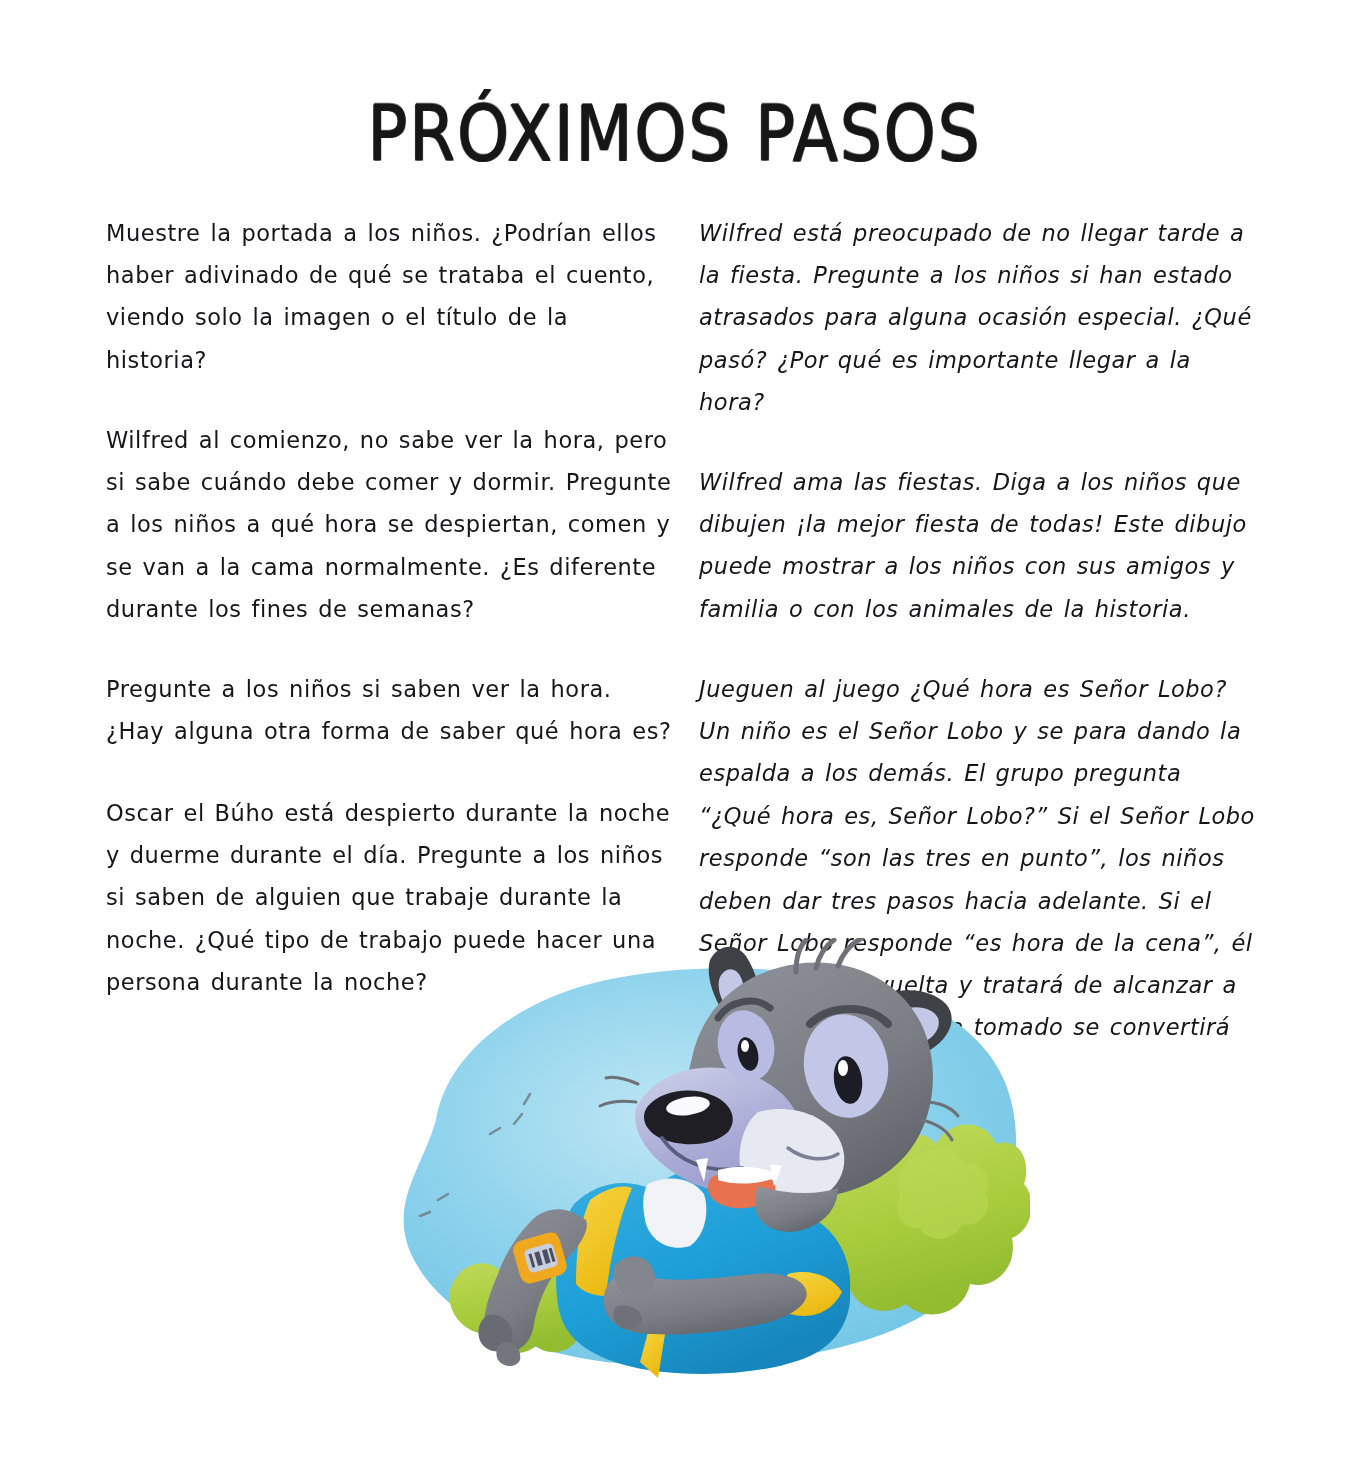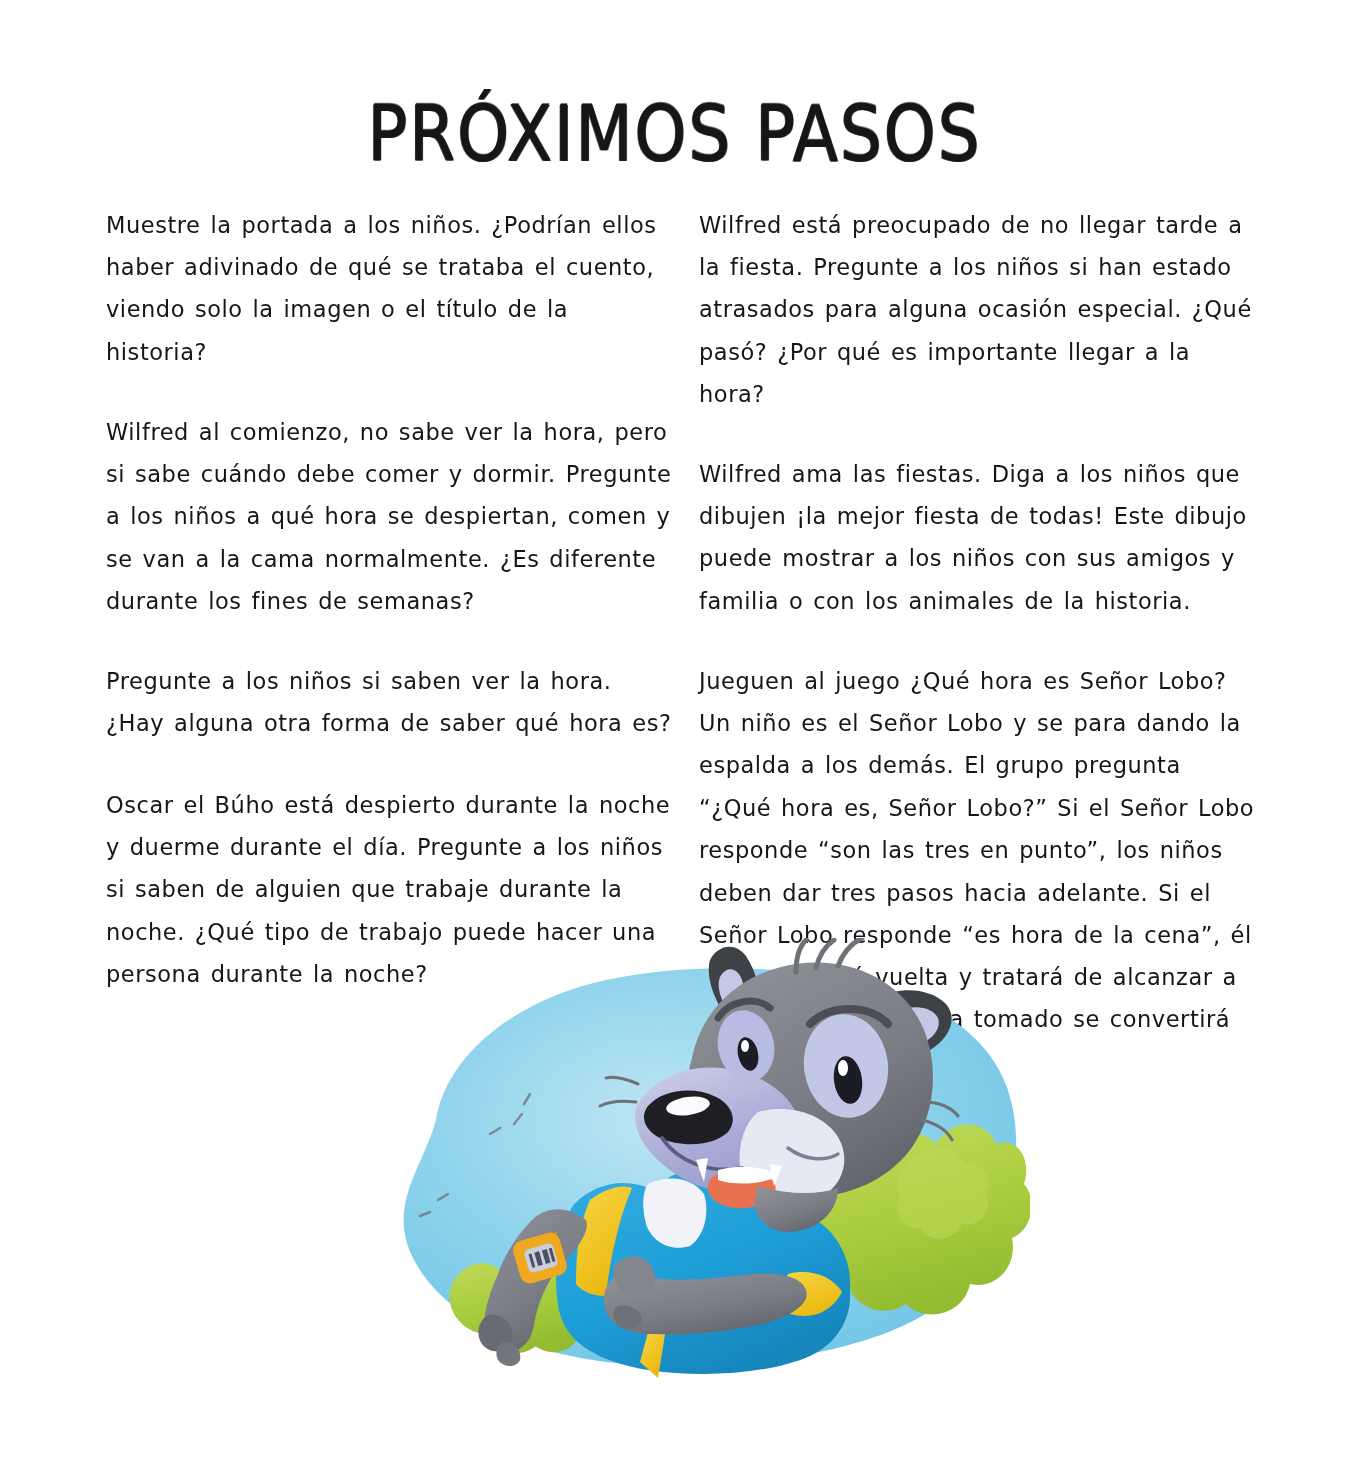--- a/index.html
+++ b/index.html
@@ -38,31 +38,31 @@
       -0.5px -0.4px 0 rgba(20,20,20,0.55),
        1.2px 0.9px 0 rgba(20,20,20,0.30),
       -1.1px 0.8px 0 rgba(20,20,20,0.22);
     transform: scaleX(0.92) scaleY(1.06);
     transform-origin: center top;
   }
 
   
   .columns {
     position: absolute;
-    top: 204px;
+    top: 212px;
     left: 0;
     width: 1349px;
     height: 720px;
   }
   .col {
     position: absolute;
     top: 0;
   }
   .col-left  { left: 106px; width: 566px; }
-  .col-right { left: 699px; width: 556px; }
+  .col-right { left: 699px; width: 556px; font-style: italic; }
 
   .para {
     font-family: "DejaVu Sans", sans-serif;
     font-size: 22.5px;
     line-height: 41.5px;
     font-weight: 500;
     letter-spacing: 0.55px;
     word-spacing: 2.2px;
     color: #16161a;
     margin: 0 0 41px 0;

